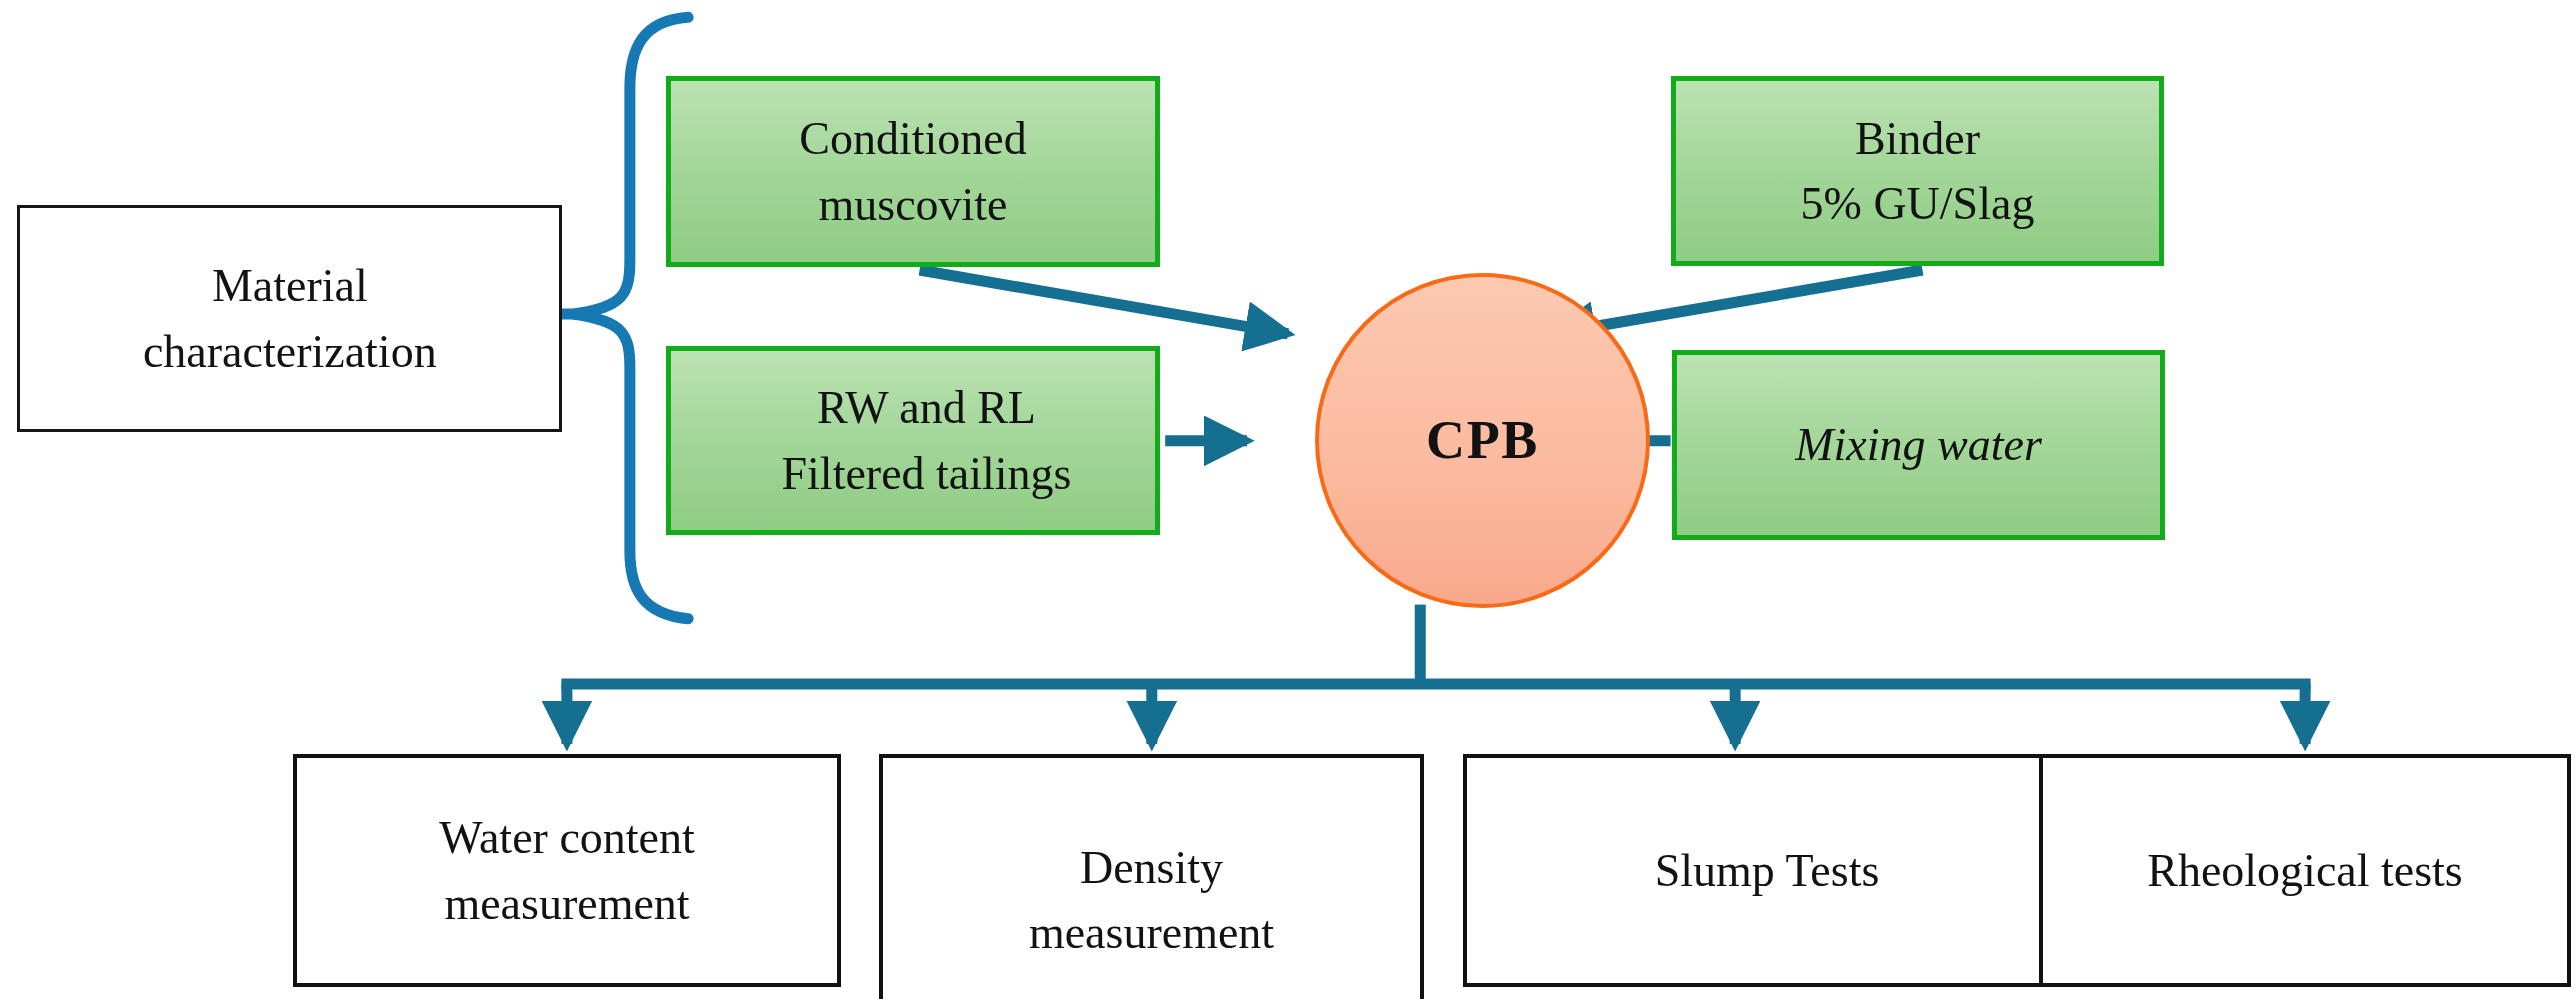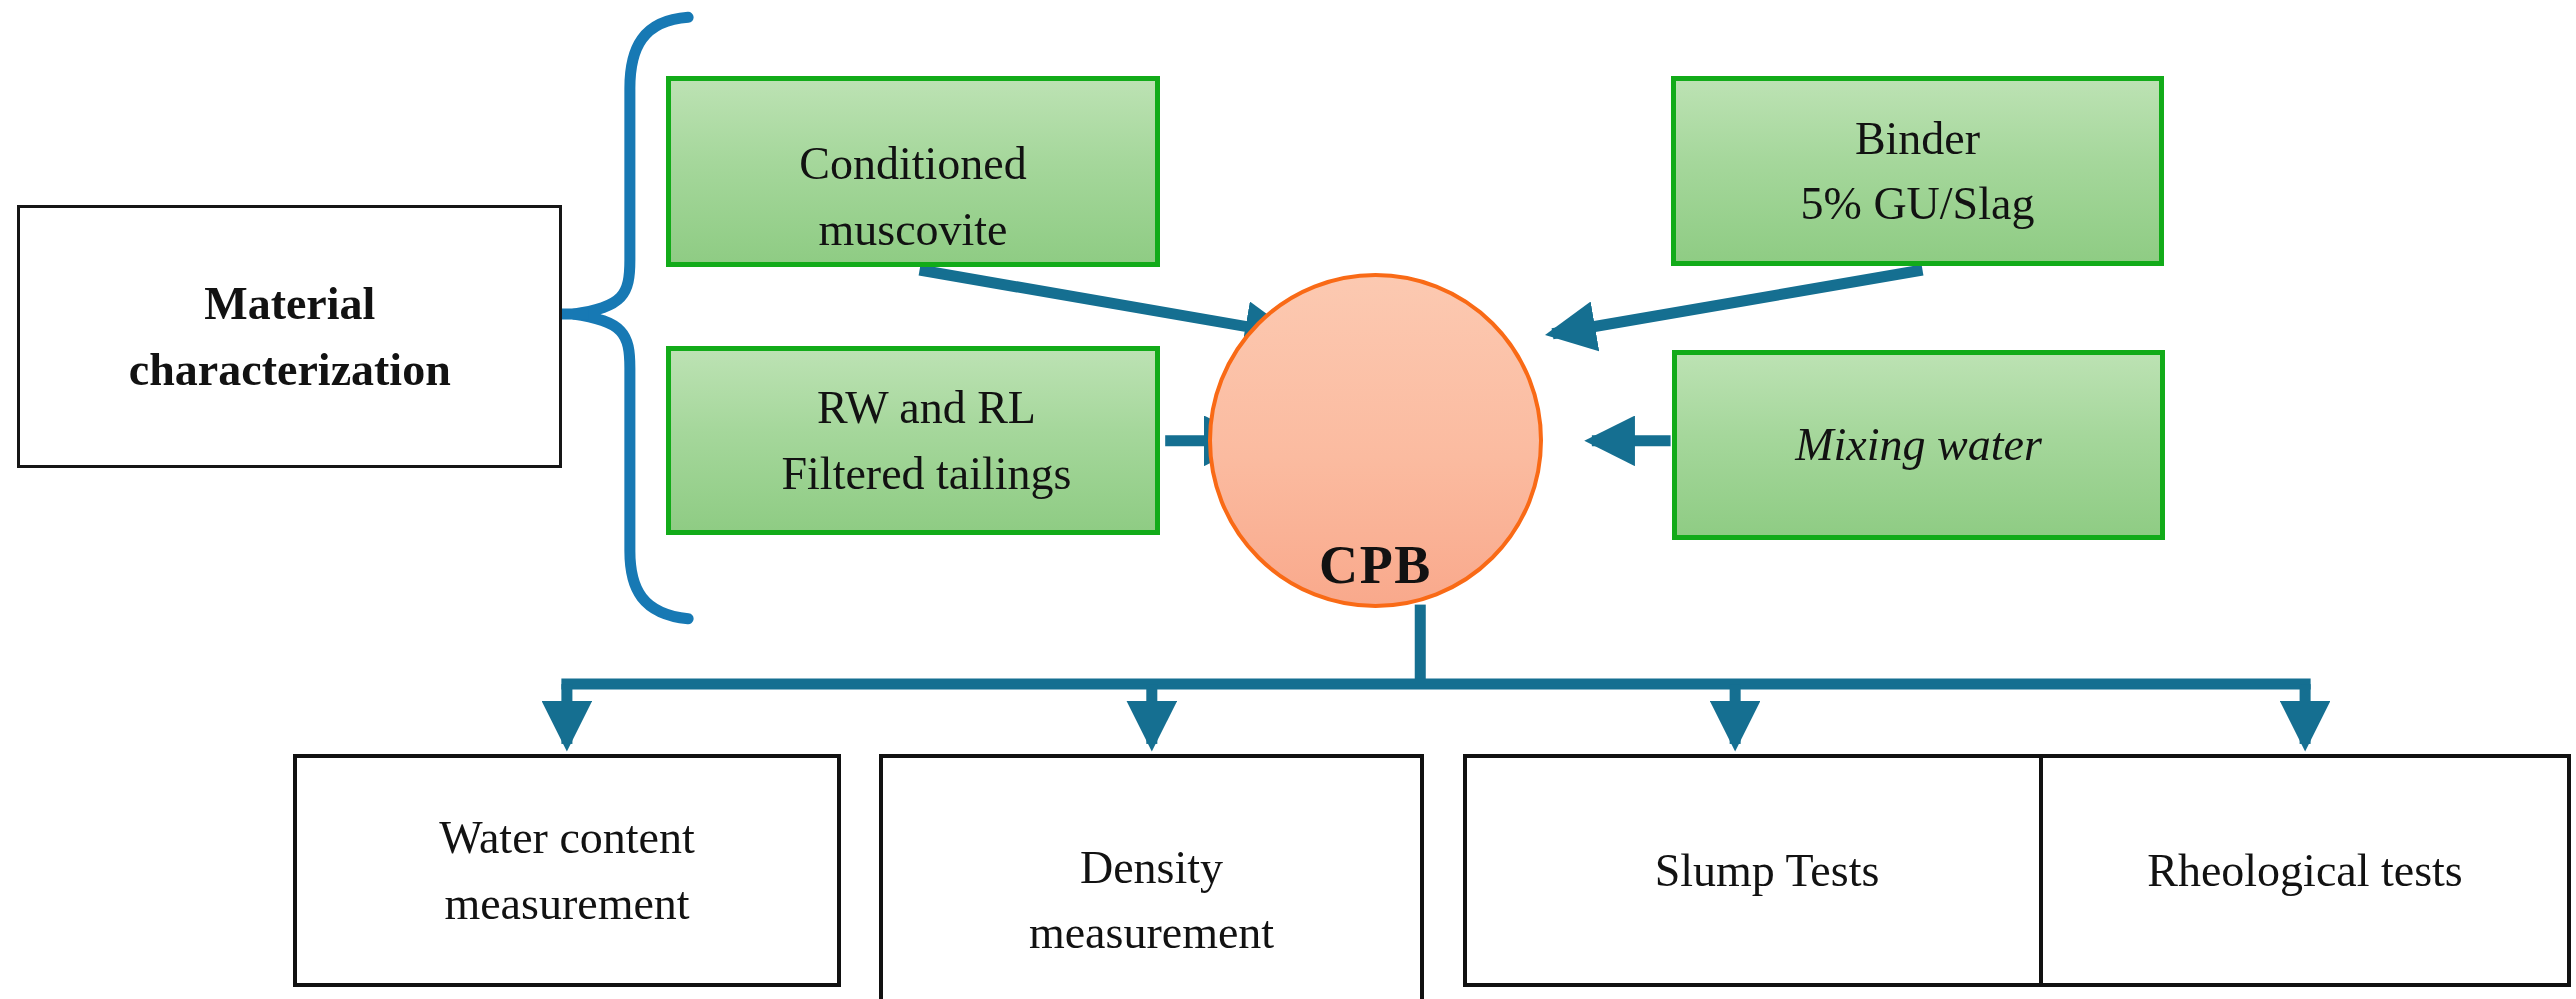--- a/index.html
+++ b/index.html
@@ -84,45 +84,45 @@
     <path d="M 2122 560 L 2022 560" fill="none" stroke="#156f91" stroke-width="14" marker-end="url(#ah)"></path>
 
     <path d="M 1804 768 L 1804 869" fill="none" stroke="#156f91" stroke-width="14"></path>
     <path d="M 713 869 L 2935 869" fill="none" stroke="#156f91" stroke-width="14"></path>
     <path d="M 720 869 L 720 945" fill="none" stroke="#156f91" stroke-width="14" marker-end="url(#ah)"></path>
     <path d="M 1463 869 L 1463 945" fill="none" stroke="#156f91" stroke-width="14" marker-end="url(#ah)"></path>
     <path d="M 2204 869 L 2204 945" fill="none" stroke="#156f91" stroke-width="14" marker-end="url(#ah)"></path>
     <path d="M 2928 869 L 2928 945" fill="none" stroke="#156f91" stroke-width="14" marker-end="url(#ah)"></path>
   </svg>
 
-  <div class="node plain-box" style="left:17.3px; top:205px; width:545px; height:263px;font-weight:bold;">
+  <div class="node plain-box" style="left:17.3px; top:205px; width:545px; height:227px;">
     <span class="label">Material
 characterization</span>
   </div>
 
-  <div class="node green-box" style="left:666px; top:76px; width:494px; height:191px;align-items:flex-end;">
+  <div class="node green-box" style="left:666px; top:76px; width:494px; height:191px;">
     <span class="label">Conditioned
 muscovite</span>
   </div>
 
   <div class="node green-box" style="left:666px; top:346px; width:494px; height:189px;padding-left:27px;">
     <span class="label">RW and RL
 Filtered tailings</span>
   </div>
 
   <div class="node green-box" style="left:1671px; top:76px; width:493px; height:190px;">
     <span class="label">Binder
 5% GU/Slag</span>
   </div>
 
   <div class="node green-box" style="left:1672px; top:350px; width:493px; height:190px;font-style:italic;">
     <span class="label">Mixing water</span>
   </div>
 
-  <div class="node cpb-circle" style="left:1208px; top:273px; width:335px; height:335px;align-items:flex-end;">
+  <div class="node cpb-circle" style="left:1315px; top:273px; width:335px; height:335px;">
     <span class="label">CPB</span>
   </div>
 
   <div class="node result-box" style="left:293px; top:754px; width:548px; height:233px;">
     <span class="label">Water content
 measurement</span>
   </div>
 
   <div class="node result-box" style="left:879px; top:754px; width:545px; height:292px;">
     <span class="label">Density

